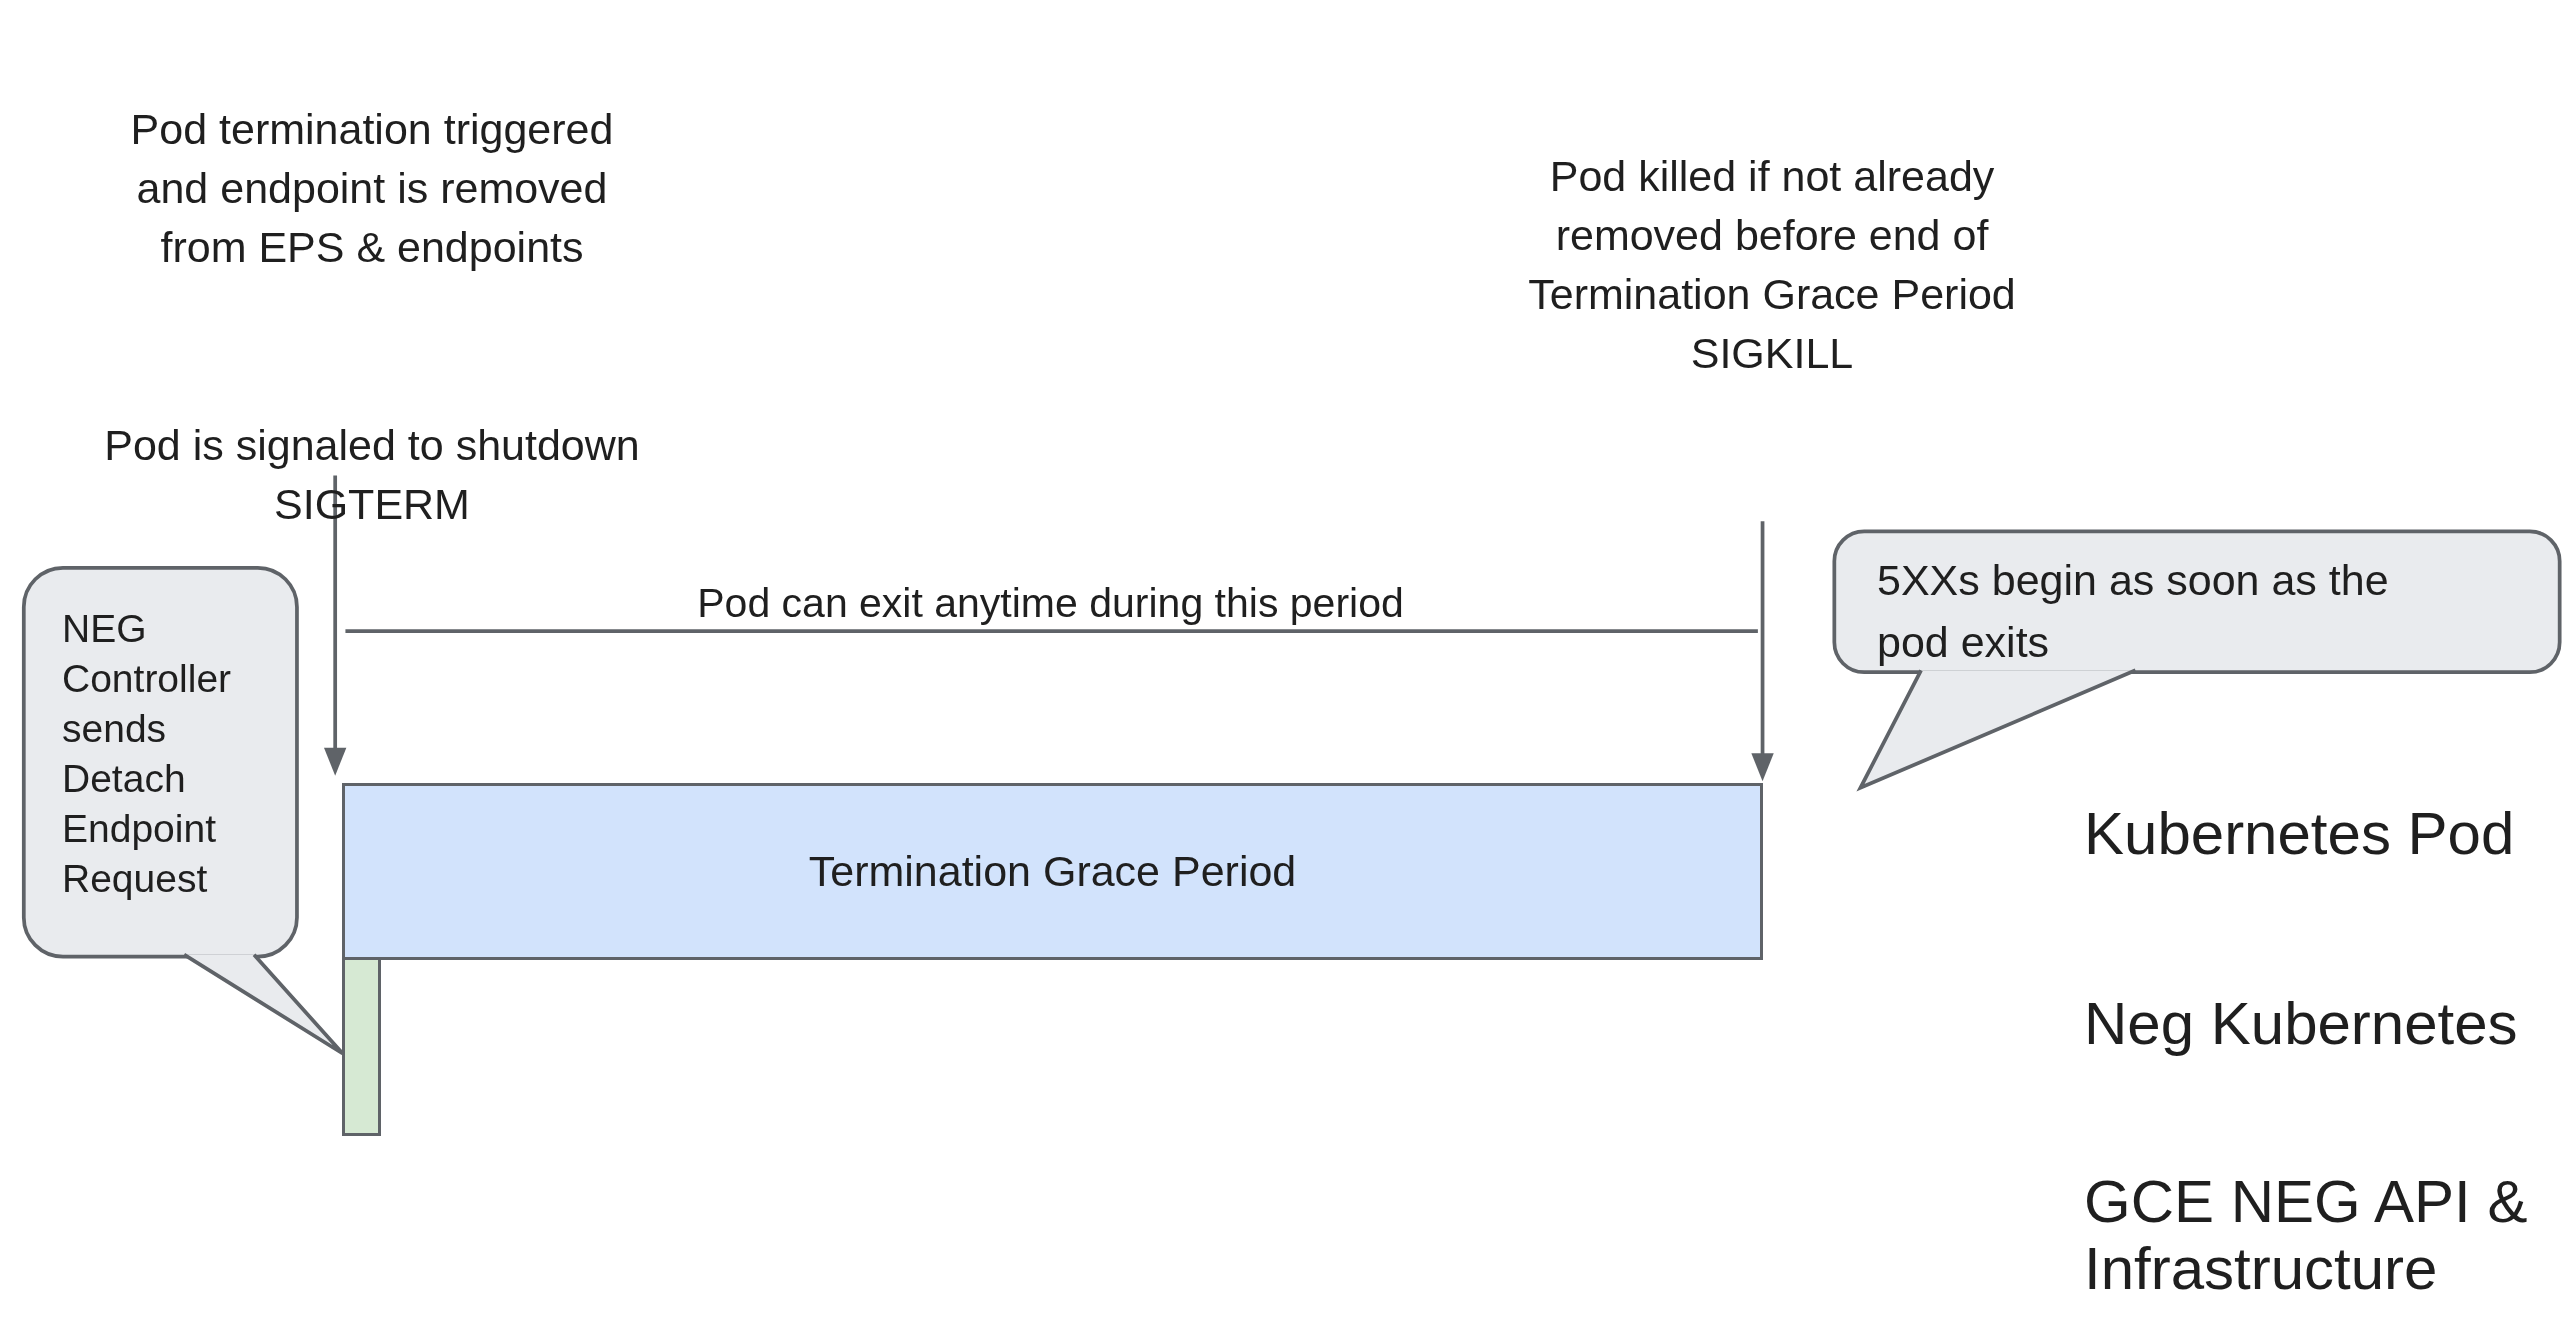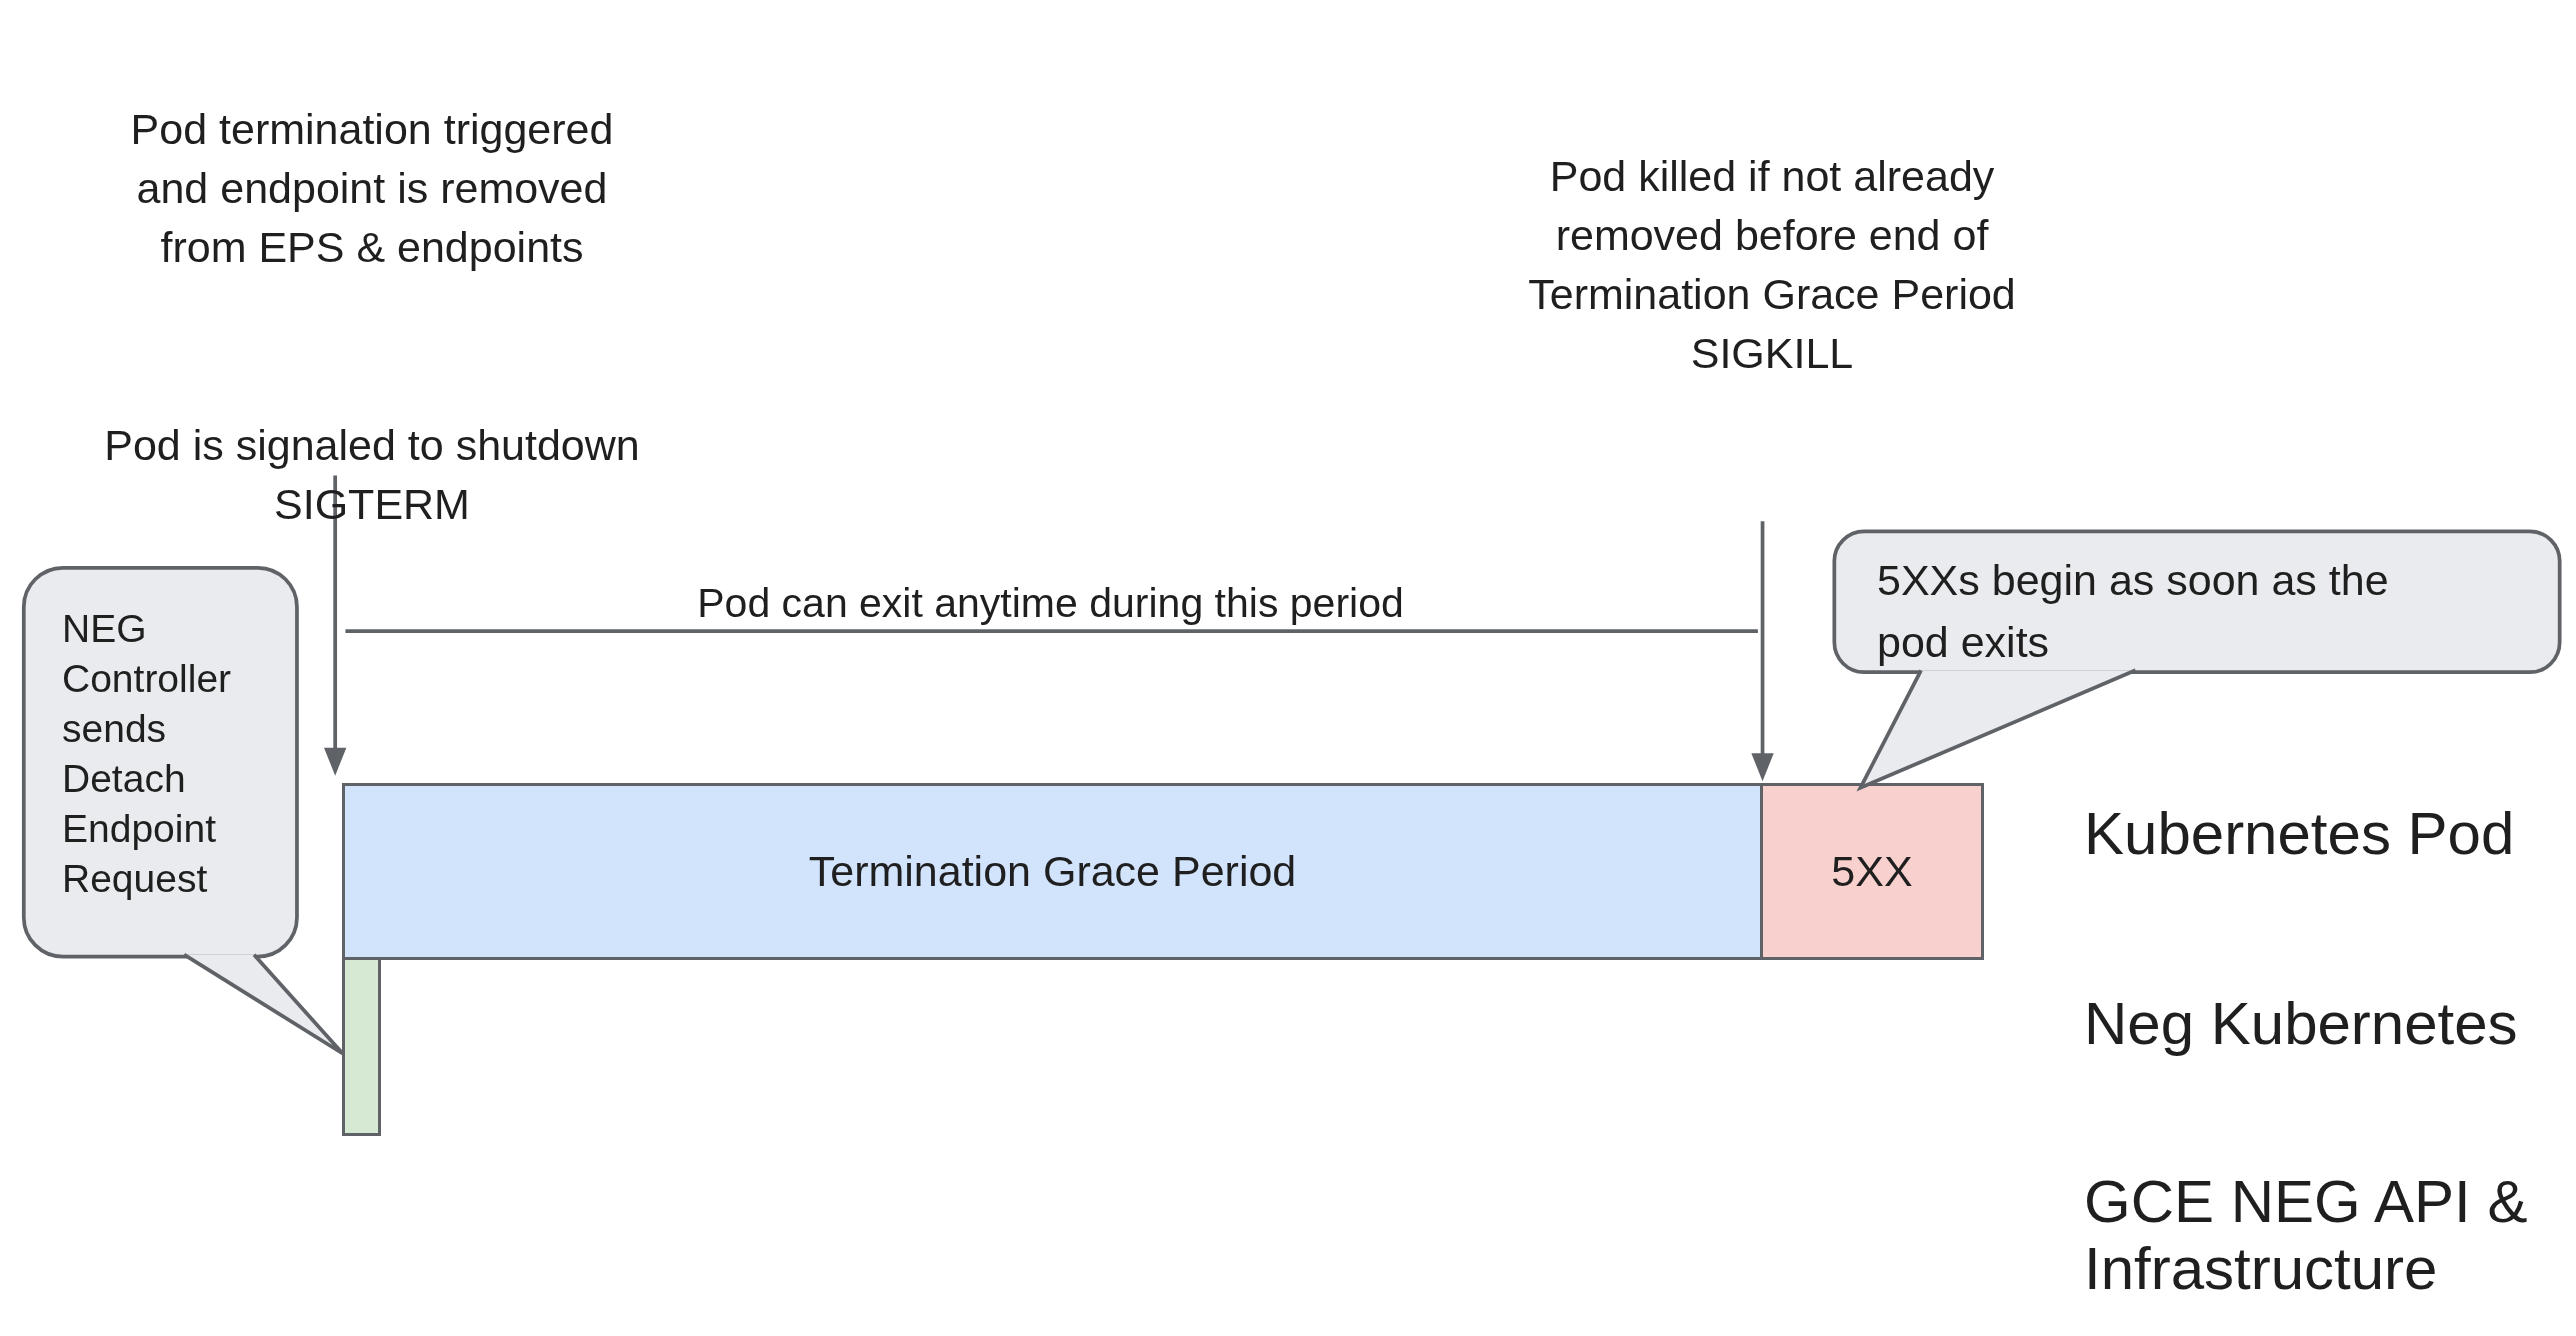--- a/index.html
+++ b/index.html
@@ -57,23 +57,20 @@
 </style>
 </head>
 <body>
 
 <div id="canvas">
 
   <div class="abs bar" id="bar-grace" style="background-color: rgb(210, 227, 252); border-color: rgb(95, 99, 104);">
     <span>Termination Grace Period</span>
   </div>
 
-  <div class="abs bar" id="bar-5xx" style="background-color: rgb(248, 209, 207); border-color: rgb(95, 99, 104);">
-    <span>5XX</span>
-  </div>
 
   <div class="abs bar" id="bar-green" style="background-color: rgb(214, 233, 211); border-color: rgb(95, 99, 104);"></div>
 
 
   <svg class="abs" id="svg-layer" viewBox="0 0 2762 1433" xmlns="http://www.w3.org/2000/svg">
 
     <g>
       <line x1="359" y1="510" x2="359" y2="806" stroke-width="4" stroke="#5f6368"></line>
       <polygon points="347,802 371,802 359,832" fill="#5f6368"></polygon>
     </g>

